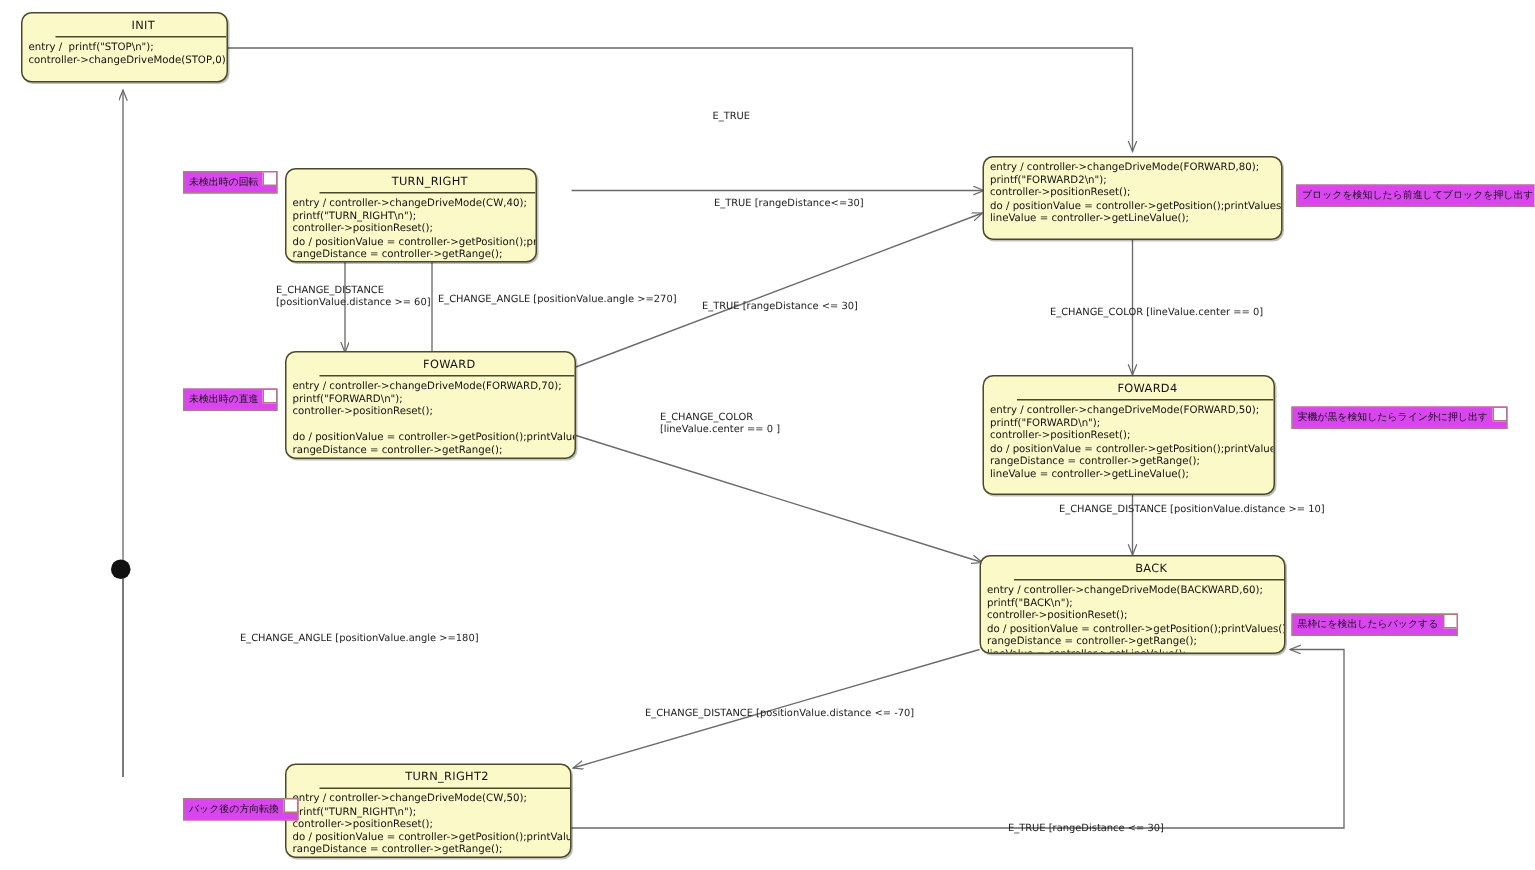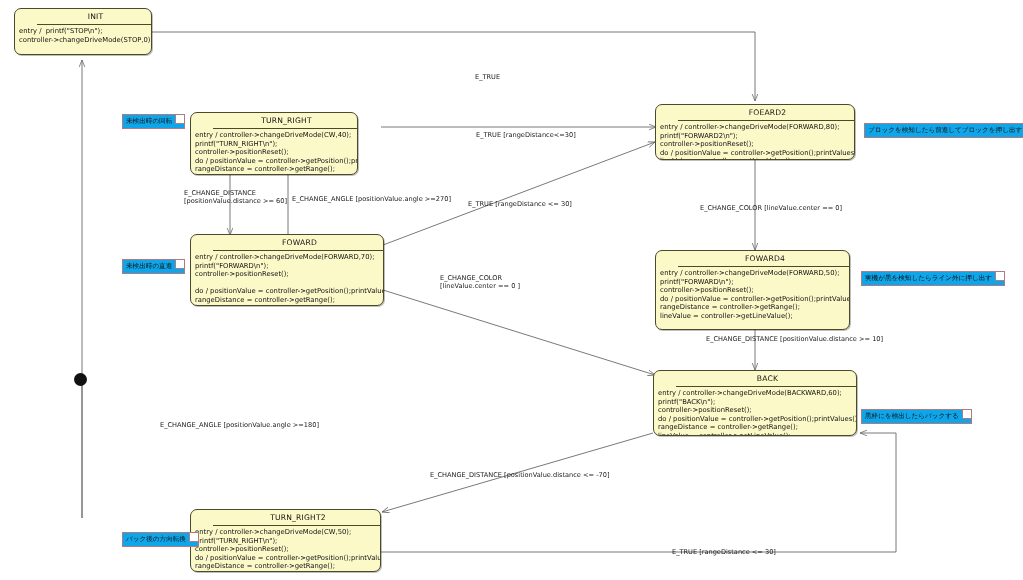--- a/index.html
+++ b/index.html
@@ -37,21 +37,21 @@
     padding:2px 4px 3px 4px;
     font-size:6.8px;
     line-height:8.6px;
     color:#111;
     white-space:pre;
   }
 
   
   .note{
     position:absolute;
-    background:#0ea5e9;
+    background:#d946ef;
     border:1px solid #b07a83;
     font-size:6.6px;
     line-height:9px;
     color:#111;
     padding:2px 12px 2px 3px;
     box-sizing:border-box;
     white-space:nowrap;
   }
   .note .fold{
     position:absolute;
@@ -130,21 +130,20 @@
     <div class="title">TURN_RIGHT</div>
     <div class="body">entry / controller-&gt;changeDriveMode(CW,40);
 printf("TURN_RIGHT\n");
 controller-&gt;positionReset();
 do / positionValue = controller-&gt;getPosition();printValues();
 rangeDistance = controller-&gt;getRange();
 lineValue = controller-&gt;getLineValue();</div>
   </div>
 
   <div class="state" style="left:655px;top:104px;width:200px;height:56px;">
-    <div class="title">FOEARD2</div>
     <div class="body">entry / controller-&gt;changeDriveMode(FORWARD,80);
 printf("FORWARD2\n");
 controller-&gt;positionReset();
 do / positionValue = controller-&gt;getPosition();printValues();
 lineValue = controller-&gt;getLineValue();</div>
   </div>
 
   <div class="state" style="left:190px;top:234px;width:194px;height:72px;">
     <div class="title">FOWARD</div>
     <div class="body">entry / controller-&gt;changeDriveMode(FORWARD,70);

